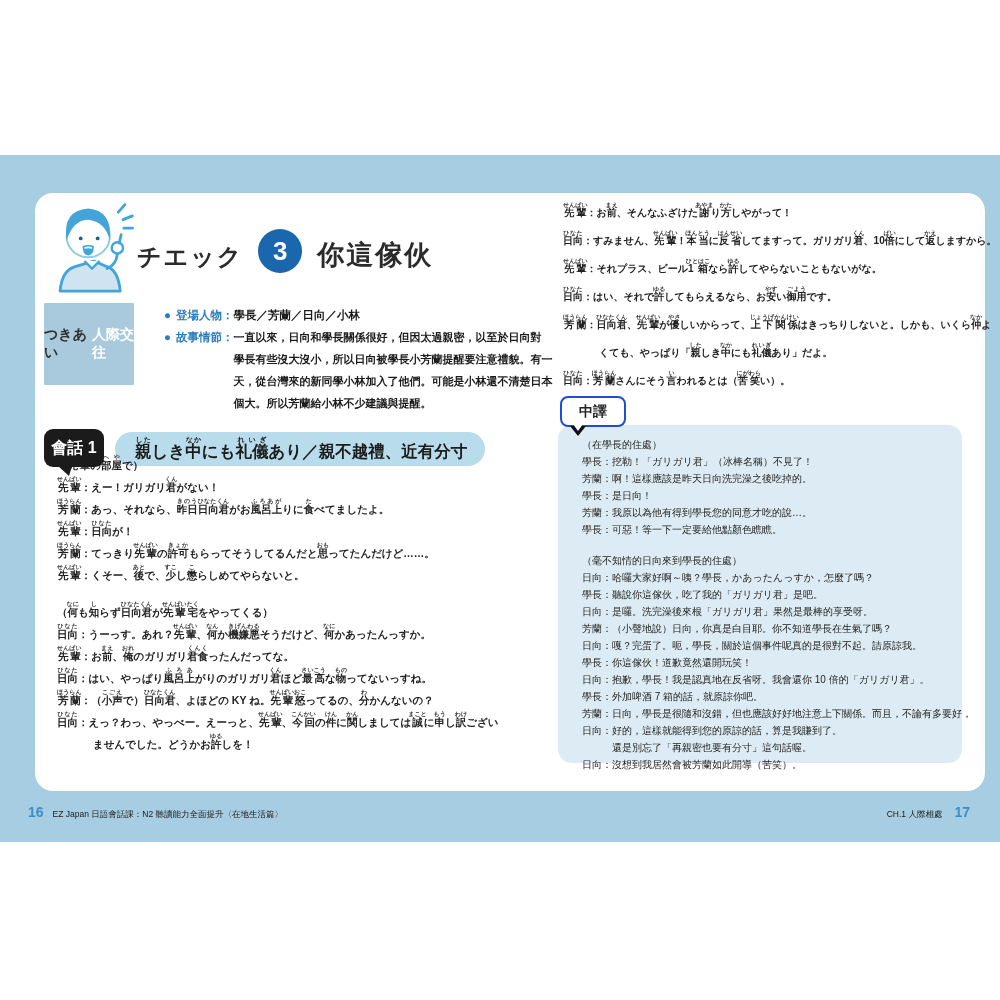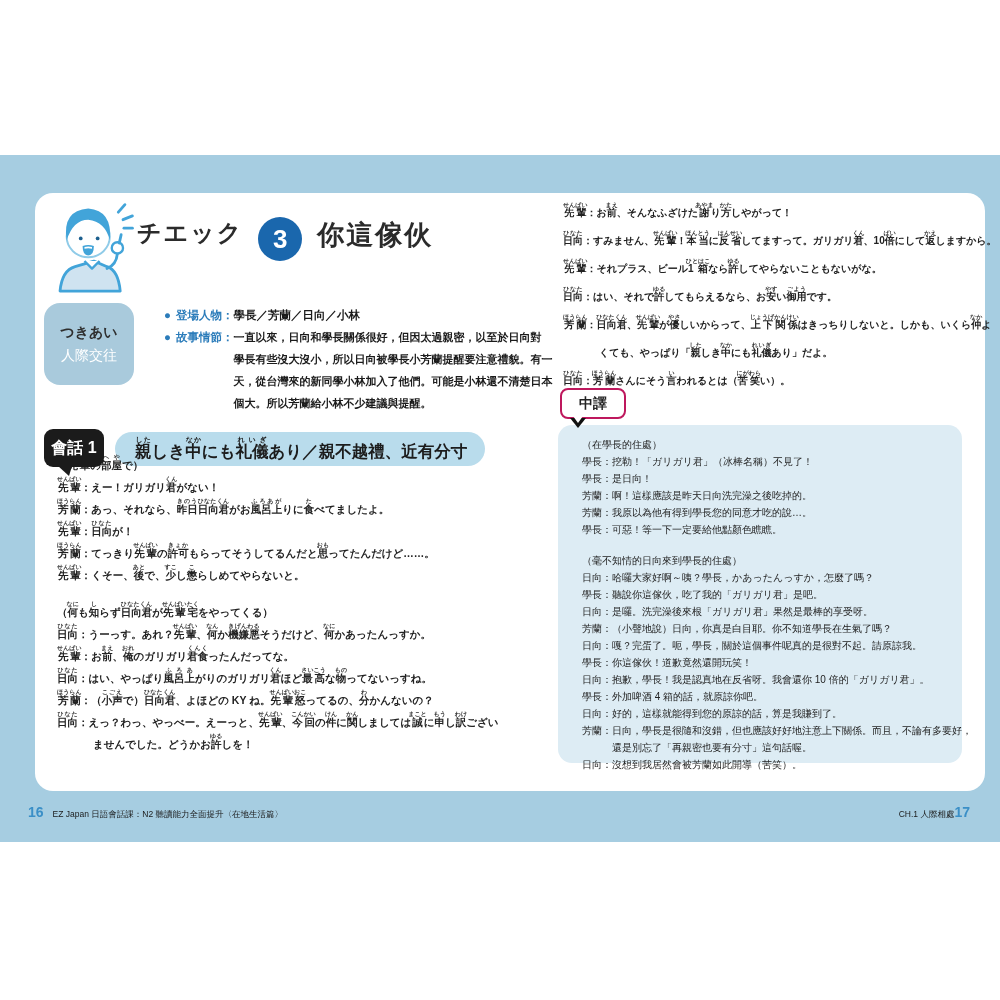--- a/index.html
+++ b/index.html
@@ -7,31 +7,31 @@
     width:1000px;height:1000px;position:relative;overflow:hidden;
     background:#ffffff;
     font-family:"Liberation Sans","DejaVu Sans",sans-serif;
     color:#222;
   }
   .blue-band{position:absolute;left:0;top:155px;width:1000px;height:687px;background:var(--band-blue);}
   .spread{position:absolute;left:35px;top:193px;width:950px;height:598px;background:#fff;border-radius:18px;}
 
   
   .avatar{position:absolute;left:10px;top:6px;width:94px;height:94px;}
-  .header-row{position:absolute;left:102px;top:24px;height:56px;display:flex;align-items:flex-start;gap:15px;}
+  .header-row{position:absolute;left:102px;top:24px;height:56px;display:flex;align-items:flex-end;gap:15px;}
   .title-jp{font-size:24px;font-weight:700;color:#2b2b2b;letter-spacing:2px;}
   .num-circle{width:44px;height:44px;border-radius:50%;background:var(--circle-blue);color:#fff;
     display:flex;align-items:center;justify-content:center;font-size:26px;font-weight:700;}
   .title-zh{font-size:27px;font-weight:700;color:#2b2b2b;letter-spacing:2px;}
 
   
-  .topic-tab{position:absolute;left:9px;top:110px;width:90px;height:82px;border-radius:16px;
-    background:var(--tab-blue);display:flex;flex-direction:column;align-items:center;justify-content:center;gap:5px;}
+  .topic-tab{position:absolute;left:9px;top:110px;width:90px;height:82px;border-radius:1px;
+    background:var(--tab-blue);display:flex;flex-direction:row;align-items:center;justify-content:center;gap:5px;}
   .tab-jp{font-size:14px;font-weight:700;color:#2e2e2e;}
-  .tab-zh{font-size:14px;font-weight:400;color:#fff;}
+  .tab-zh{font-size:14px;font-weight:700;color:#fff;}
 
   
   .info{position:absolute;left:90px;top:111px;width:372px;font-weight:700;}
   .info-row{display:flex;align-items:flex-start;font-size:11.5px;line-height:22px;}
   .info-label{color:var(--label-blue);white-space:nowrap;margin-left:39px;}
   .info-bullet{margin-right:5px;}
   .info-value{color:#1b1b1b;}
   .story-lines .dline{white-space:nowrap;font-size:11px;line-height:22px;color:#1b1b1b;}
 
   
@@ -51,36 +51,36 @@
   .left-dialogue{left:22px;top:261px;font-size:10.5px;}
   .left-dialogue .dline{line-height:22px;height:22px;}
   .left-dialogue rt{font-size:6px;}
   .left-dialogue .gap{height:15px;}
   .right-dialogue{left:528px;top:6px;font-size:10px;}
   .right-dialogue .dline{line-height:28px;height:28px;}
   .right-dialogue rt{font-size:6px;}
   .dialogue .indent{padding-left:36px;}
 
   
-  .chuyi-badge{position:absolute;left:525px;top:195px;width:62px;height:27px;background:#fff;
-    border:2px solid #be185d;border-radius:8px;display:flex;align-items:center;justify-content:center;
+  .chuyi-badge{position:absolute;left:525px;top:203px;width:62px;height:27px;background:#fff;
+    border:2px solid #1d4ed8;border-radius:8px;display:flex;align-items:center;justify-content:center;
     font-size:14px;font-weight:700;z-index:2;}
   .chuyi-badge::after{content:'';position:absolute;left:8px;bottom:-11px;
     border-left:8px solid transparent;border-right:8px solid transparent;border-top:10px solid #111;}
   .chuyi-badge::before{content:'';position:absolute;left:11px;bottom:-6px;z-index:1;
     border-left:5px solid transparent;border-right:5px solid transparent;border-top:7px solid #fff;}
   .trans-box{position:absolute;left:523px;top:232px;width:404px;height:338px;border-radius:14px;
     background:var(--box-blue);padding:11px 0 0 24px;box-sizing:border-box;}
   .trans-box .dline{white-space:nowrap;font-size:10px;line-height:17px;color:#222;font-weight:400;}
   .trans-box .gap{height:14px;}
   .trans-box .indent{padding-left:30px;}
 
   
   .footer-left{position:absolute;left:28px;top:804px;display:flex;align-items:baseline;gap:9px;}
-  .footer-right{position:absolute;right:30px;top:804px;display:flex;align-items:baseline;gap:0;}
+  .footer-right{position:absolute;right:30px;top:804px;display:flex;align-items:baseline;gap:12px;}
   .page-num{font-size:14px;font-weight:700;color:var(--page-number-blue);}
   .footer-title{font-size:8.5px;font-weight:400;color:#1b1b1b;}
 </style>
 </head>
 <body>
 
 <div class="blue-band"></div>
 
 <div class="spread">
 
@@ -160,36 +160,36 @@
       <div class="dline"><ruby>日向<rt>ひなた</rt></ruby>：はい、それで<ruby>許<rt>ゆる</rt></ruby>してもらえるなら、お<ruby>安<rt>やす</rt></ruby>い<ruby>御用<rt>ごよう</rt></ruby>です。</div>
       <div class="dline"><ruby>芳蘭<rt>ほうらん</rt></ruby>：<ruby>日向君<rt>ひなたくん</rt></ruby>、<ruby>先輩<rt>せんぱい</rt></ruby>が<ruby>優<rt>やさ</rt></ruby>しいからって、<ruby>上下関係<rt>じょうげかんけい</rt></ruby>はきっちりしないと。しかも、いくら<ruby>仲<rt>なか</rt></ruby>よ</div>
       <div class="dline indent">くても、やっぱり「<ruby>親<rt>した</rt></ruby>しき<ruby>中<rt>なか</rt></ruby>にも<ruby>礼儀<rt>れいぎ</rt></ruby>あり」だよ。</div>
       <div class="dline"><ruby>日向<rt>ひなた</rt></ruby>：<ruby>芳蘭<rt>ほうらん</rt></ruby>さんにそう<ruby>言<rt>い</rt></ruby>われるとは（<ruby>苦笑<rt>にがわら</rt></ruby>い）。</div>
     </div>
 
   <div class="chuyi-badge">中譯</div>
   <div class="trans-box">
       <div class="dline">（在學長的住處）</div>
       <div class="dline">學長：挖勒！「ガリガリ君」（冰棒名稱）不見了！</div>
+      <div class="dline">芳蘭：啊！這樣應該是昨天日向洗完澡之後吃掉的。</div>
       <div class="dline">學長：是日向！</div>
-      <div class="dline">芳蘭：啊！這樣應該是昨天日向洗完澡之後吃掉的。</div>
       <div class="dline">芳蘭：我原以為他有得到學長您的同意才吃的說…。</div>
       <div class="dline">學長：可惡！等一下一定要給他點顏色瞧瞧。</div>
       <div class="dline gap"></div>
       <div class="dline">（毫不知情的日向來到學長的住處）</div>
       <div class="dline">日向：哈囉大家好啊～咦？學長，かあったんっすか，怎麼了嗎？</div>
       <div class="dline">學長：聽說你這傢伙，吃了我的「ガリガリ君」是吧。</div>
       <div class="dline">日向：是囉。洗完澡後來根「ガリガリ君」果然是最棒的享受呀。</div>
       <div class="dline">芳蘭：（小聲地說）日向，你真是白目耶。你不知道學長在生氣了嗎？</div>
       <div class="dline">日向：嘎？完蛋了。呃，學長，關於這個事件呢真的是很對不起。請原諒我。</div>
       <div class="dline">學長：你這傢伙！道歉竟然還開玩笑！</div>
       <div class="dline">日向：抱歉，學長！我是認真地在反省呀。我會還你 10 倍的「ガリガリ君」。</div>
-      <div class="dline">學長：外加啤酒 4 箱的話，就原諒你吧。</div>
+      <div class="dline">學長：外加啤酒 7 箱的話，就原諒你吧。</div>
+      <div class="dline">芳蘭：日向，學長是很隨和沒錯，但也應該好好地注意上下關係。而且，不論有多要好，</div>
       <div class="dline">日向：好的，這樣就能得到您的原諒的話，算是我賺到了。</div>
-      <div class="dline">芳蘭：日向，學長是很隨和沒錯，但也應該好好地注意上下關係。而且，不論有多要好，</div>
       <div class="dline indent">還是別忘了「再親密也要有分寸」這句話喔。</div>
       <div class="dline">日向：沒想到我居然會被芳蘭如此開導（苦笑）。</div>
     </div>
 
 </div>
 
 <div class="footer-left">
   <span class="page-num">16</span>
   <span class="footer-title">EZ Japan 日語會話課：N2 聽讀能力全面提升〈在地生活篇〉</span>
 </div>

